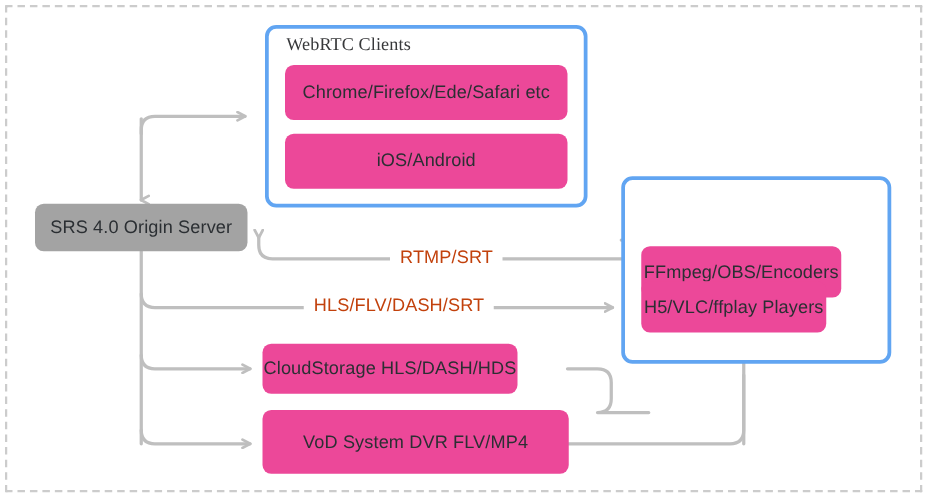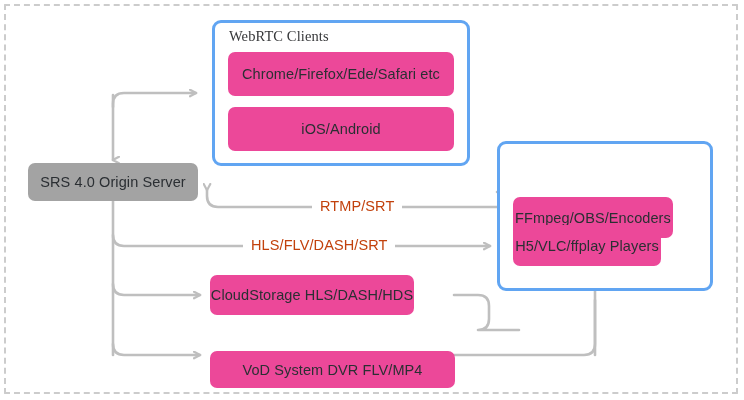--- a/index.html
+++ b/index.html
@@ -155,20 +155,20 @@
 
   <div class="panel" style="left:497px; top:141px; width:216px; height:150px;">
   </div>
   <div class="node-blue" style="left:513px; top:172px; width:160px; height:41px;margin-top:25px;">FFmpeg/OBS/Encoders</div>
   <div class="node-blue" style="left:513px; top:225px; width:148px; height:41px;">H5/VLC/ffplay Players</div>
 
   <div class="node-red" style="left:28px; top:163px; width:170px; height:38px;">SRS 4.0 Origin Server</div>
 
   <div class="node-blue" style="left:210px; top:275px; width:204px; height:40px;">CloudStorage HLS/DASH/HDS</div>
 
-  <div class="node-blue" style="left:210px; top:351px; width:245px; height:37px;">VoD System DVR FLV/MP4</div>
+  <div class="node-blue" style="left:210px; top:328px; width:245px; height:51px;">VoD System DVR FLV/MP4</div>
 
   <div class="edge-label" style="left:312px; top:198px;">RTMP/SRT</div>
 
   <div class="edge-label" style="left:243px; top:237px;">HLS/FLV/DASH/SRT</div>
 
 
 </div>
 
 </body></html>

